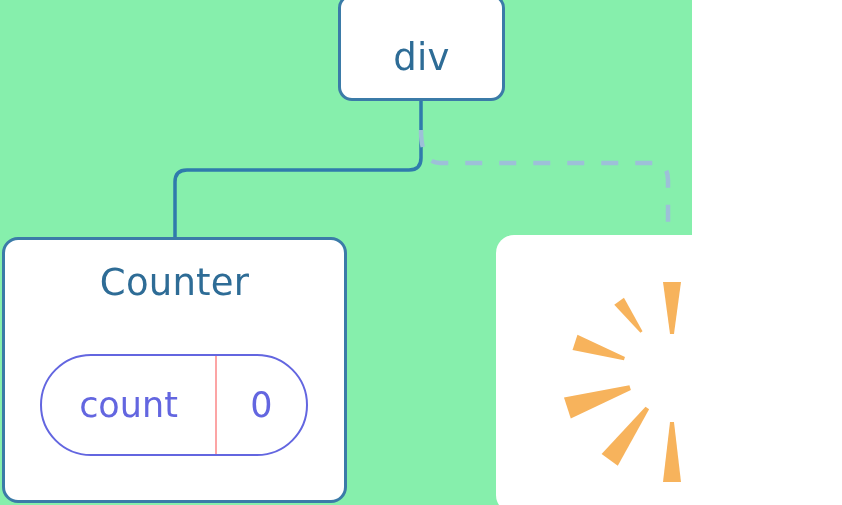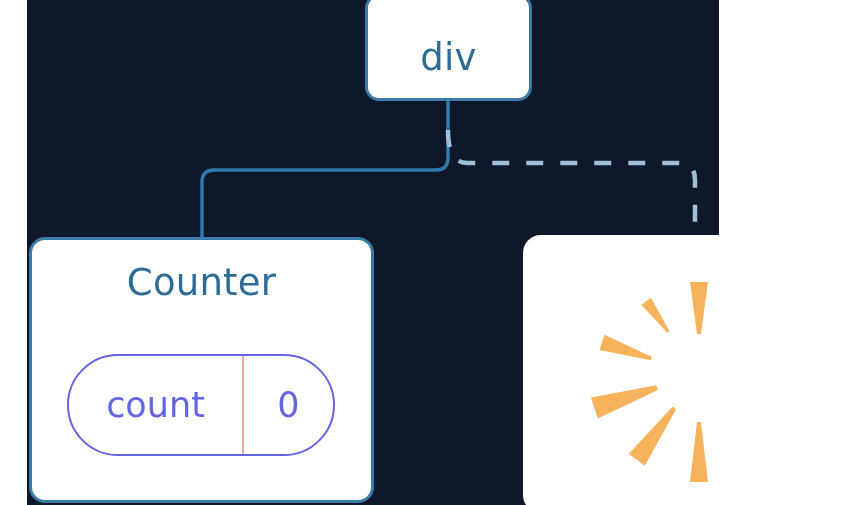--- a/index.html
+++ b/index.html
@@ -9,23 +9,22 @@
   body {
     width: 842px;
     height: 505px;
     overflow: hidden;
     font-family: "DejaVu Sans", "Liberation Sans", sans-serif;
   }
   #stage {
     position: relative;
     width: 692px;
     height: 505px;
-    background: #0f172a;
+    background: #86efac;
     overflow: hidden;
-    margin-left: 27px;
   }
 
   
   #connectors {
     position: absolute;
     left: 0;
     top: 0;
     width: 842px;
     height: 505px;
     pointer-events: none;

